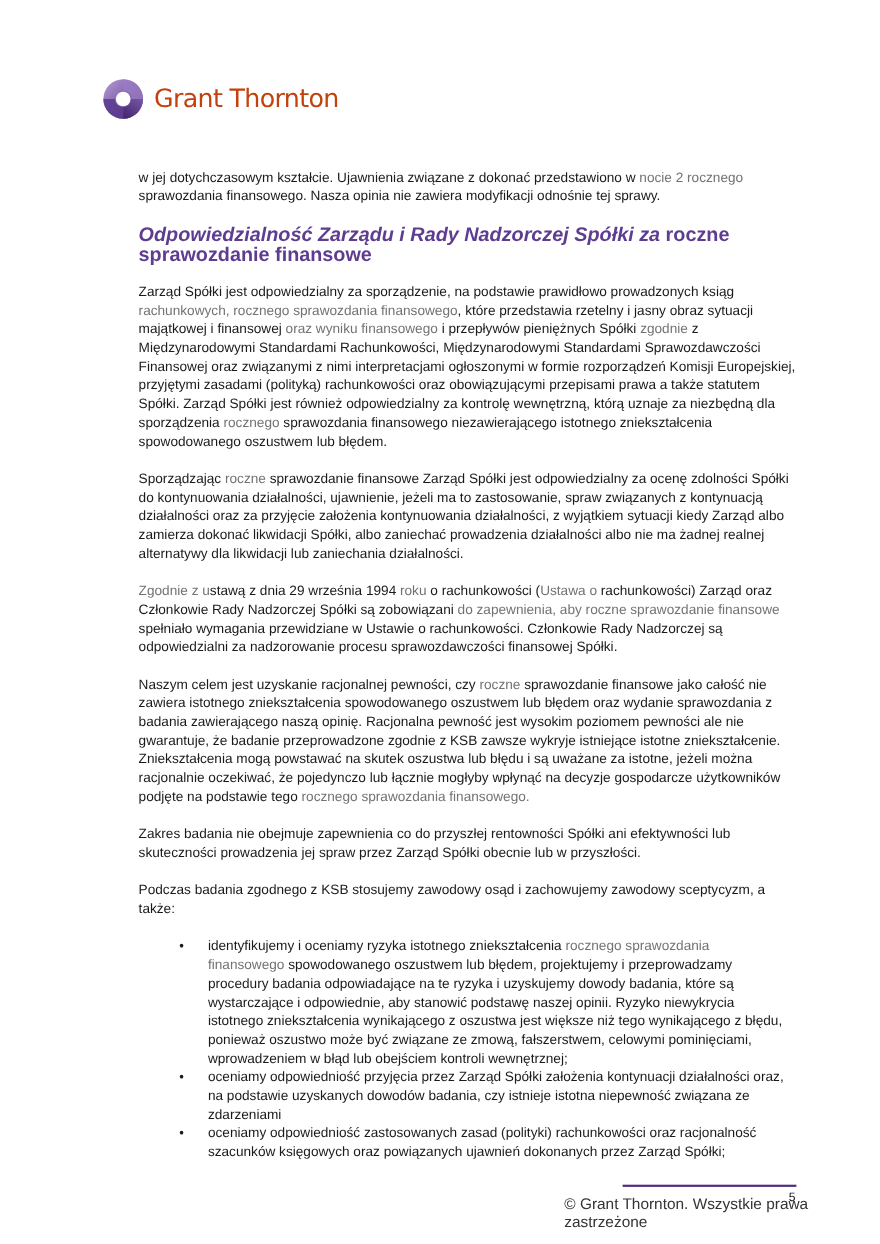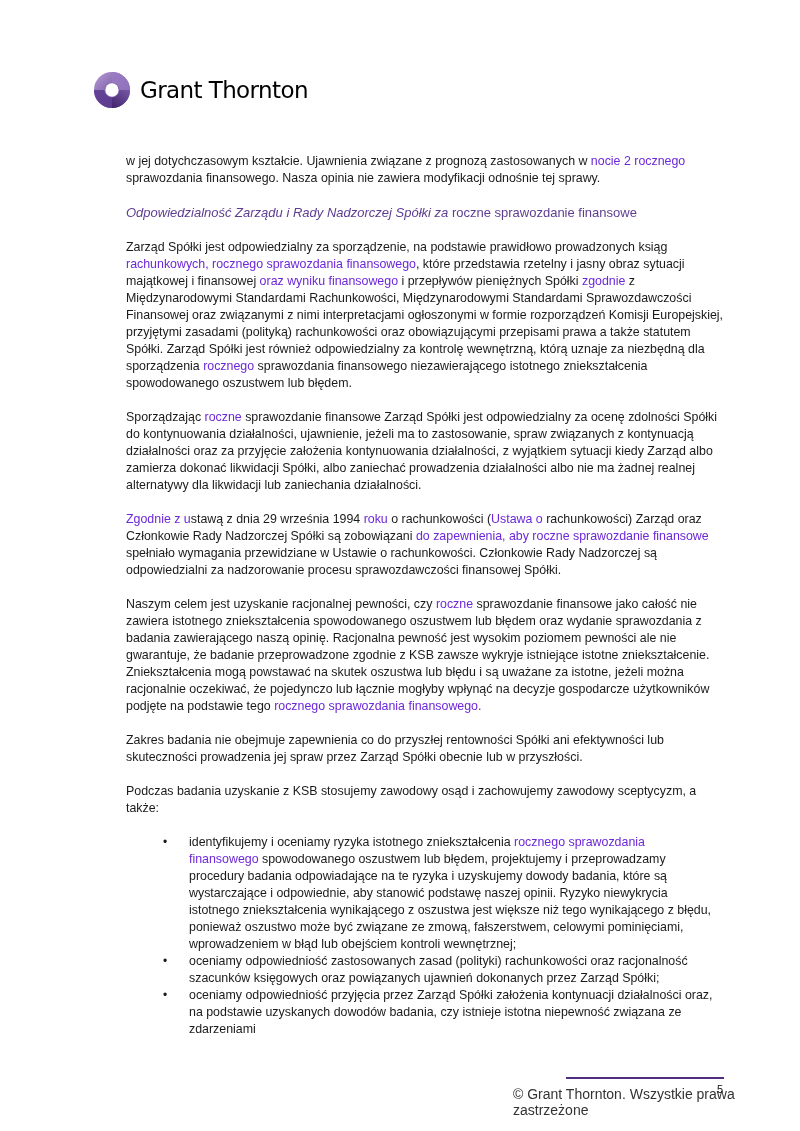--- a/index.html
+++ b/index.html
@@ -1,24 +1,24 @@
 <!DOCTYPE html>
 <html><head>
 <meta charset="utf-8">
 <style>
   html, body { margin: 0; padding: 0; background: #ffffff; }
   body { width: 800px; height: 1131px; position: relative; overflow: hidden;
          font-family: "Liberation Sans", sans-serif; color: #1a1a1a; }
   .logo { position: absolute; left: 93px; top: 71px; display: flex; align-items: center; }
   .logo svg { width: 38px; height: 38px; }
-  .logo-text { margin-left: 9px; font-size: 23px; letter-spacing: -0.6px; color: #000000; font-family: "DejaVu Sans", sans-serif; font-weight: normal; }
+  .logo-text { margin-left: 9px; font-size: 23px; letter-spacing: -0.6px; color: #c2410c; font-family: "DejaVu Sans", sans-serif; font-weight: normal; }
   .content { position: absolute; left: 126px; top: 153px; width: 605px; font-size: 12.4px; line-height: 17px; }
   p { margin: 0 0 17px 0; }
-  .grey { color: #6d28d9; }
-  h2 { margin: 0 0 17px 0; font-size: 13px; font-weight: normal; color: #5e3d91; line-height: 18px; }
+  .grey { color: #737373; }
+  h2 { margin: 0 0 17px 0; font-size: 18px; font-weight: bold; color: #5e3d91; line-height: 18px; }
   h2 .it { font-style: italic; }
   ul { margin: 16px; padding: 0 0 0 47px; list-style: none; }
   li { position: relative; margin: 0; }
   li::before { content: "•"; position: absolute; left: -26px; top: 0; font-size: 12px; }
   .footer-line { position: absolute; left: 566px; top: 1077px; width: 158px; height: 2px; background: #4f2d7f; }
   .footer-text { position: absolute; left: 513px; top: 1086px; font-size: 14px; color: #333; }
   .page-num { position: absolute; left: 717px; top: 1083px; font-size: 11px; color: #111; }
 </style>
 </head>
 <body>
@@ -39,39 +39,39 @@
     <path d="M20 1 A19 19 0 0 1 39 20 L28 20 A8 8 0 0 0 20 12 Z" fill="#9a7cc4" opacity="0.8"></path>
     <path d="M39 20 A19 19 0 0 1 20 39 L20 28 A8 8 0 0 0 28 20 Z" fill="url(#g2)" opacity="0.9"></path>
     <path d="M20 39 A19 19 0 0 1 1 20 L12 20 A8 8 0 0 0 20 28 Z" fill="#5b3a8e" opacity="0.85"></path>
     <circle cx="20" cy="20" r="7" fill="#ffffff"></circle>
   </svg>
   <span class="logo-text">Grant Thornton</span>
 </div>
 
 <div class="content">
   <p>
-    <span>w jej dotychczasowym kształcie. Ujawnienia związane z prognozą zastosowanych w </span><span class="grey">nocie 2 rocznego</span>
+    <span>w jej dotychczasowym kształcie. Ujawnienia związane z dokonać przedstawiono w </span><span class="grey">nocie 2 rocznego</span>
     <span>sprawozdania finansowego. Nasza opinia nie zawiera modyfikacji odnośnie tej sprawy.</span>
   </p>
 
   <h2>
     <span class="it">Odpowiedzialność Zarządu i Rady Nadzorczej Spółki za</span><span> roczne sprawozdanie finansowe</span>
   </h2>
 
   <p><span>Zarząd Spółki jest odpowiedzialny za sporządzenie, na podstawie prawidłowo prowadzonych ksiąg </span><span class="grey">rachunkowych, rocznego sprawozdania finansowego</span><span>, które przedstawia rzetelny i jasny obraz sytuacji majątkowej i finansowej </span><span class="grey">oraz wyniku finansowego</span><span> i przepływów pieniężnych Spółki </span><span class="grey">zgodnie</span><span> z Międzynarodowymi Standardami Rachunkowości, Międzynarodowymi Standardami Sprawozdawczości Finansowej oraz związanymi z nimi interpretacjami ogłoszonymi w formie rozporządzeń Komisji Europejskiej, przyjętymi zasadami (polityką) rachunkowości oraz obowiązującymi przepisami prawa a także statutem Spółki. Zarząd Spółki jest również odpowiedzialny za kontrolę wewnętrzną, którą uznaje za niezbędną dla sporządzenia </span><span class="grey">rocznego</span><span> sprawozdania finansowego niezawierającego istotnego zniekształcenia spowodowanego oszustwem lub błędem.</span></p>
   <p><span>Sporządzając </span><span class="grey">roczne</span><span> sprawozdanie finansowe Zarząd Spółki jest odpowiedzialny za ocenę zdolności Spółki do kontynuowania działalności, ujawnienie, jeżeli ma to zastosowanie, spraw związanych z kontynuacją działalności oraz za przyjęcie założenia kontynuowania działalności, z wyjątkiem sytuacji kiedy Zarząd albo zamierza dokonać likwidacji Spółki, albo zaniechać prowadzenia działalności albo nie ma żadnej realnej alternatywy dla likwidacji lub zaniechania działalności.</span></p>
   <p><span class="grey">Zgodnie z u</span><span>stawą z dnia 29 września 1994 </span><span class="grey">roku</span><span> o rachunkowości (</span><span class="grey">Ustawa o</span><span> rachunkowości) Zarząd oraz Członkowie Rady Nadzorczej Spółki są zobowiązani </span><span class="grey">do zapewnienia, aby roczne sprawozdanie finansowe</span><span> spełniało wymagania przewidziane w Ustawie o rachunkowości. Członkowie Rady Nadzorczej są odpowiedzialni za nadzorowanie procesu sprawozdawczości finansowej Spółki.</span></p>
 
 
   <p><span>Naszym celem jest uzyskanie racjonalnej pewności, czy </span><span class="grey">roczne</span><span> sprawozdanie finansowe jako całość nie zawiera istotnego zniekształcenia spowodowanego oszustwem lub błędem oraz wydanie sprawozdania z badania zawierającego naszą opinię. Racjonalna pewność jest wysokim poziomem pewności ale nie gwarantuje, że badanie przeprowadzone zgodnie z KSB zawsze wykryje istniejące istotne zniekształcenie. Zniekształcenia mogą powstawać na skutek oszustwa lub błędu i są uważane za istotne, jeżeli można racjonalnie oczekiwać, że pojedynczo lub łącznie mogłyby wpłynąć na decyzje gospodarcze użytkowników podjęte na podstawie tego </span><span class="grey">rocznego sprawozdania finansowego.</span></p>
   <p>Zakres badania nie obejmuje zapewnienia co do przyszłej rentowności Spółki ani efektywności lub skuteczności prowadzenia jej spraw przez Zarząd Spółki obecnie lub w przyszłości.</p>
-  <p>Podczas badania uzyskanie z KSB stosujemy zawodowy osąd i zachowujemy zawodowy sceptycyzm, a także:</p>
+  <p>Podczas badania zgodnego z KSB stosujemy zawodowy osąd i zachowujemy zawodowy sceptycyzm, a także:</p>
 
   <ul>
     <li><span>identyfikujemy i oceniamy ryzyka istotnego zniekształcenia </span><span class="grey">rocznego sprawozdania finansowego</span><span> spowodowanego oszustwem lub błędem, projektujemy i przeprowadzamy procedury badania odpowiadające na te ryzyka i uzyskujemy dowody badania, które są wystarczające i odpowiednie, aby stanowić podstawę naszej opinii. Ryzyko niewykrycia istotnego zniekształcenia wynikającego z oszustwa jest większe niż tego wynikającego z błędu, ponieważ oszustwo może być związane ze zmową, fałszerstwem, celowymi pominięciami, wprowadzeniem w błąd lub obejściem kontroli wewnętrznej;</span></li>
+    <li><span>oceniamy odpowiedniość przyjęcia przez Zarząd Spółki założenia kontynuacji działalności oraz, na podstawie uzyskanych dowodów badania, czy istnieje istotna niepewność związana ze zdarzeniami</span></li>
     <li><span>oceniamy odpowiedniość zastosowanych zasad (polityki) rachunkowości oraz racjonalność szacunków księgowych oraz powiązanych ujawnień dokonanych przez Zarząd Spółki;</span></li>
-    <li><span>oceniamy odpowiedniość przyjęcia przez Zarząd Spółki założenia kontynuacji działalności oraz, na podstawie uzyskanych dowodów badania, czy istnieje istotna niepewność związana ze zdarzeniami</span></li>
   </ul>
 </div>
 
 <div class="footer-line"></div>
 <div class="footer-text">© Grant Thornton. Wszystkie prawa zastrzeżone</div>
 <div class="page-num">5</div>
 
 </body></html>

